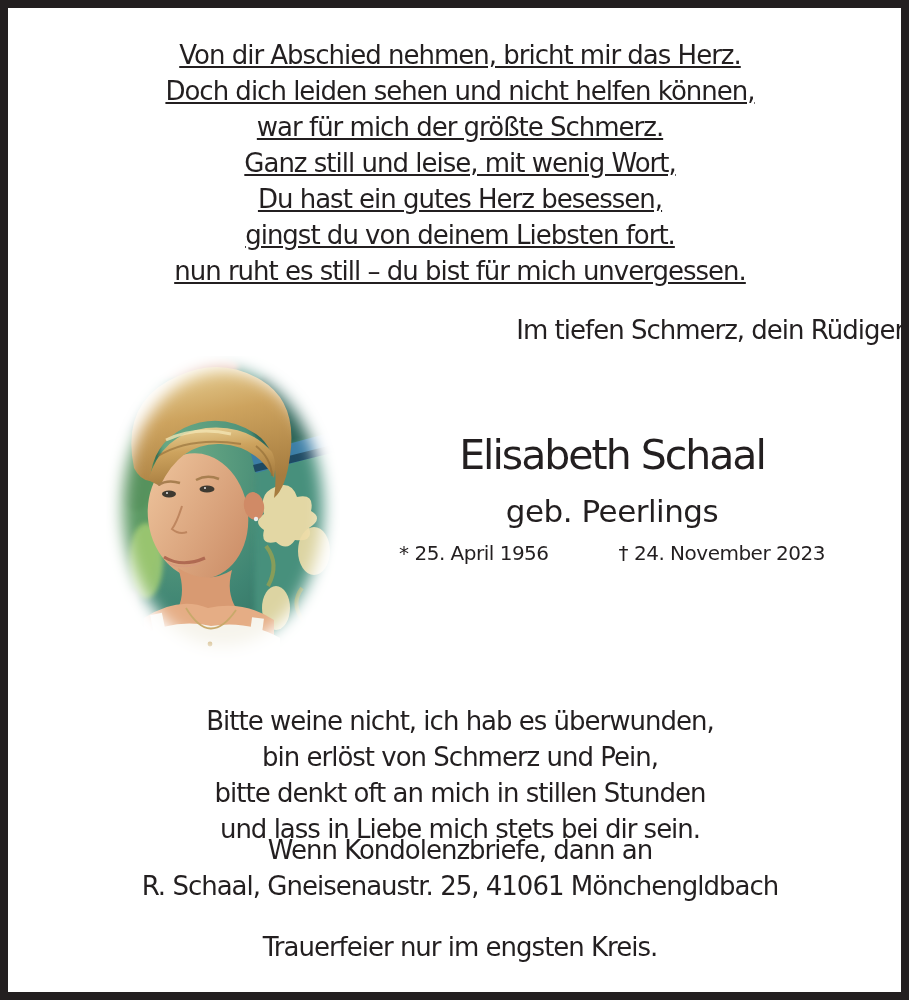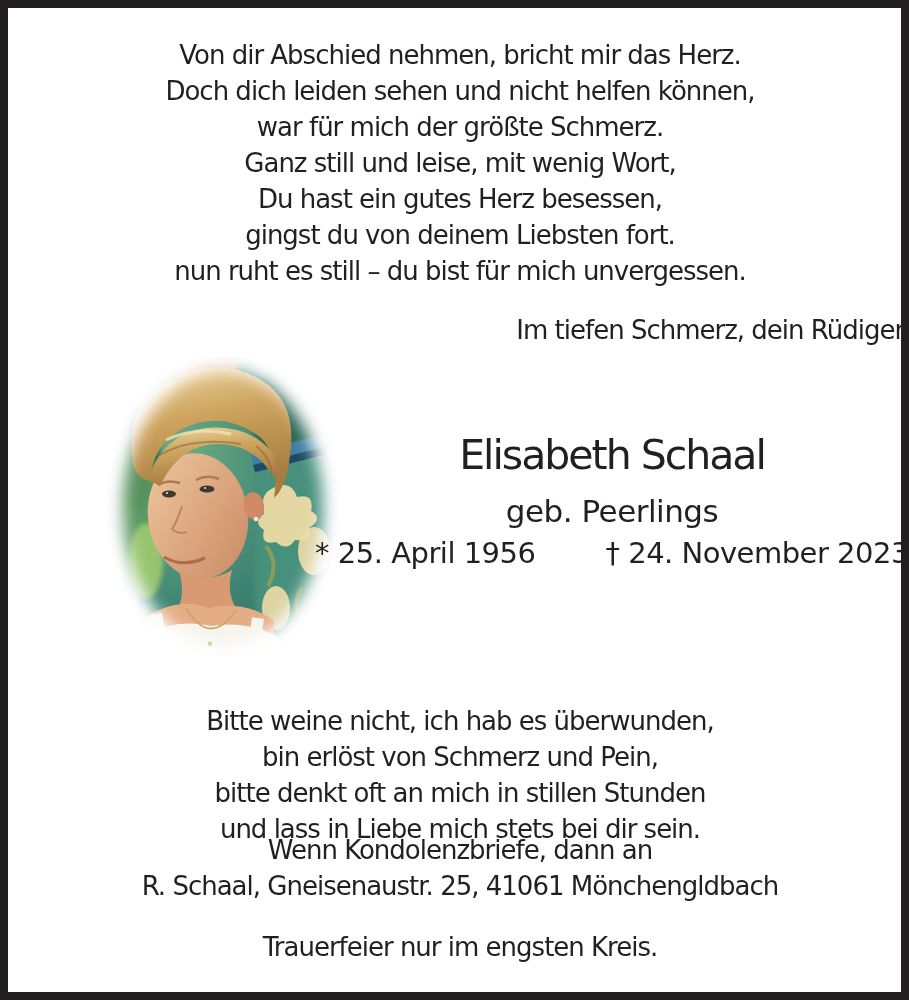--- a/index.html
+++ b/index.html
@@ -12,31 +12,31 @@
     color:#231f20;
   }
   .frame{
     position:absolute;inset:0;
     border:8px solid #231f20;
     pointer-events:none;
   }
   .txt{position:absolute;color:#231f20;}
   .centered{left:0;width:100%;padding-left:11px;box-sizing:border-box;text-align:center;}
   .poem{font-size:26px;line-height:36px;letter-spacing:-1px;}
-  .poem-top{top:37px;}
+  .poem-top{top:37px;text-decoration:underline;}
   .dedication{top:312px;font-size:26px;line-height:36px;letter-spacing:-1px;text-align:right;}
   .poem-bottom{top:675px;margin-top:28px;}
   .condolence{top:832px;font-size:26px;line-height:36px;letter-spacing:-1px;}
   .funeral{top:929px;font-size:26px;line-height:36px;letter-spacing:-1px;}
 
   .name-block{position:absolute;left:355px;width:514px;text-align:center;}
   .deceased-name{top:426px;font-size:41px;line-height:58px;letter-spacing:-2px;}
   .maiden-name{top:497px;font-size:31px;line-height:28px;letter-spacing:-0.5px;}
   .dates-row{
-    top:537px;font-size:29px;line-height:32px;letter-spacing:-0.5px;
+    top:537px;font-size:20px;line-height:32px;letter-spacing:-0.5px;
     display:flex;justify-content:center;gap:70px;white-space:nowrap;
   }
   .photo{
     position:absolute;left:106px;top:356px;width:234px;height:307px;
   }
 </style>
 </head>
 <body>
 
 <div class="page">

